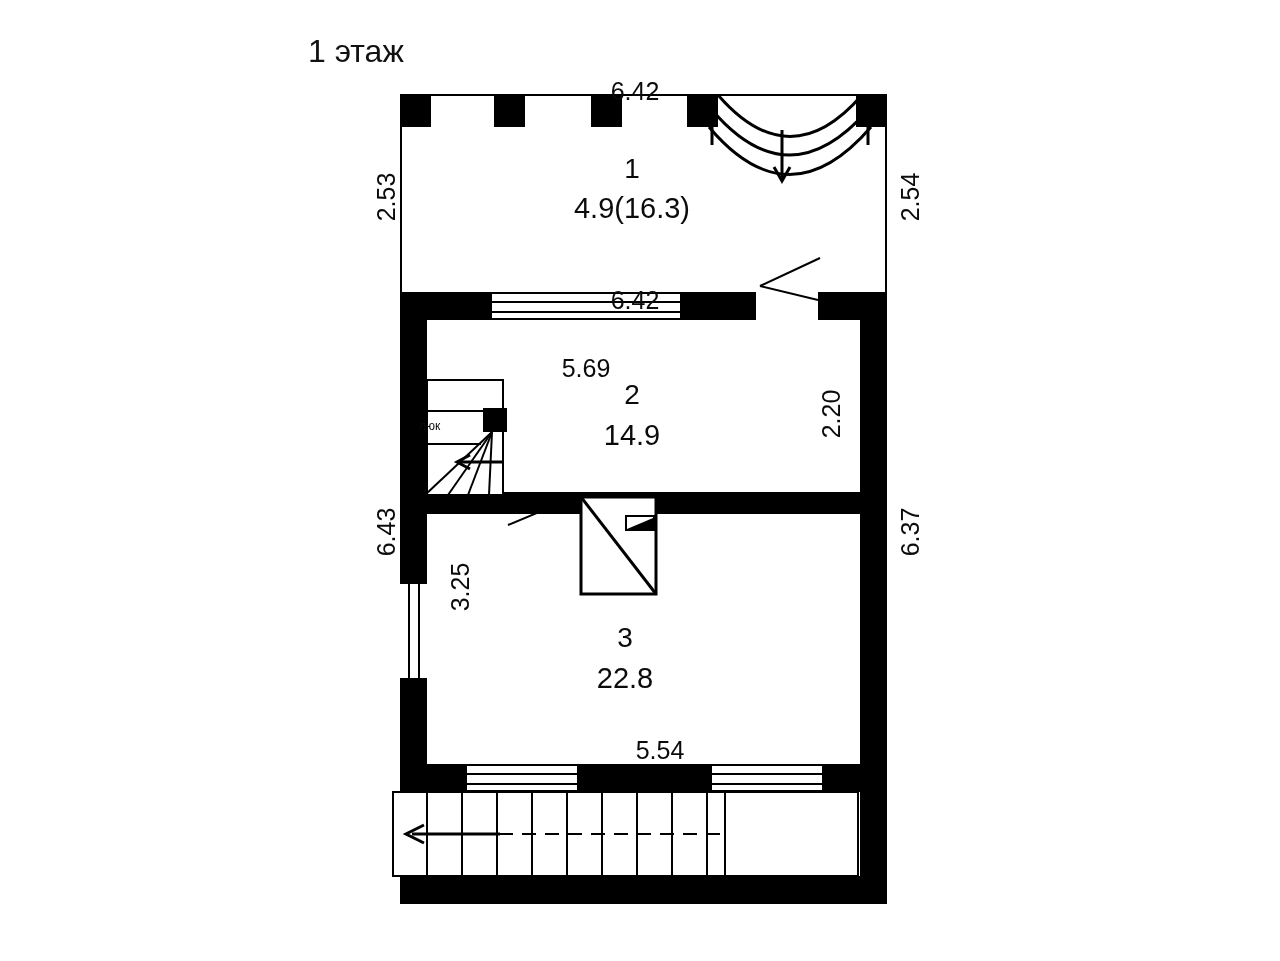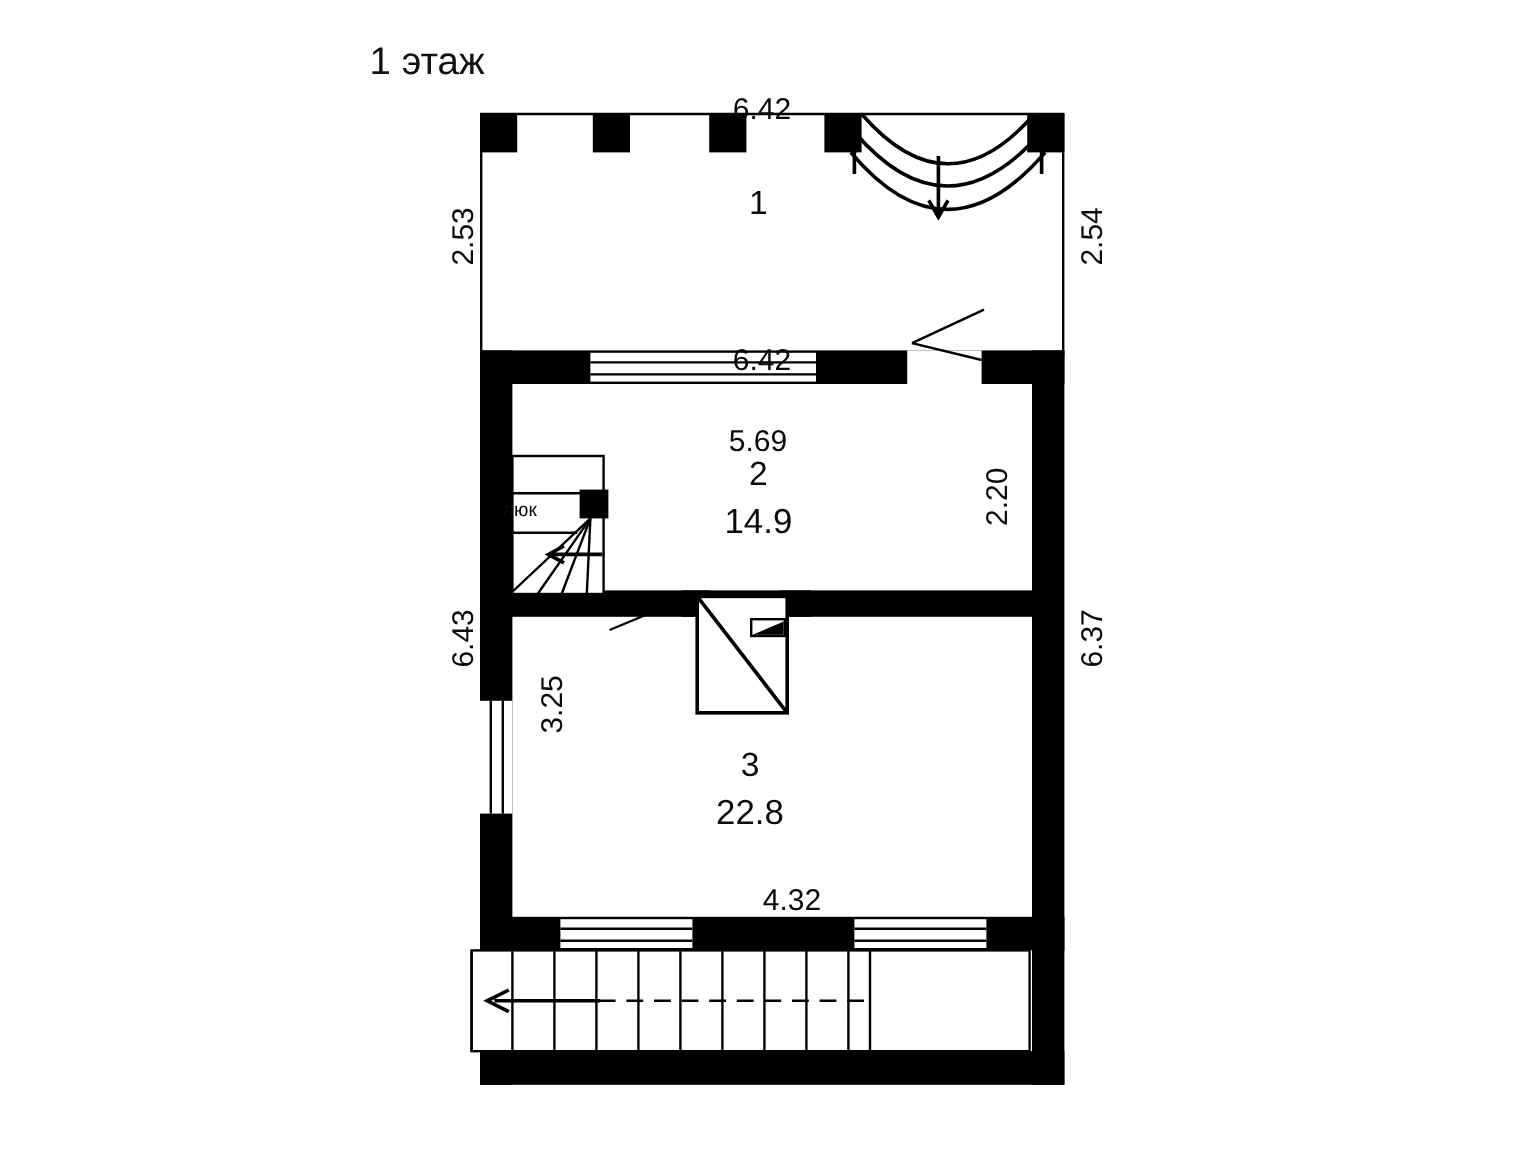--- a/index.html
+++ b/index.html
@@ -53,21 +53,21 @@
   }
   .room-num {
     font-size: 28px;
     line-height: 32px;
   }
   .room-area {
     font-size: 29px;
     line-height: 33px;
   }
   .hatch-label {
-    font-size: 16px;
+    font-size: 12px;
     line-height: 22px;
   }
   .ctr {
     text-align: center;
   }
 </style>
 </head>
 <body>
 
 <div id="page">
@@ -204,36 +204,37 @@
 
   </svg>
 
   <div class="dim-h ctr" style="left:565px; top:53px; width:140px;">6.42</div>
 
   <div class="dim-v ctr" style="left:316px; top:183px; width:140px;">2.53</div>
 
   <div class="dim-v ctr" style="left:840px; top:183px; width:140px;">2.54</div>
 
   <div class="room-num ctr" style="left:562px; top:153px; width:140px;">1</div>
+  <div class="room-area ctr" style="left:512px; top:192px; width:240px;">4.9(16.3)</div>
 
   <div class="dim-h ctr" style="left:565px; top:262px; width:140px;">6.42</div>
 
-  <div class="dim-h ctr" style="left:516px; top:330px; width:140px;text-align:right;">5.69</div>
+  <div class="dim-h ctr" style="left:516px; top:330px; width:140px;">5.69</div>
 
   <div class="room-num ctr" style="left:562px; top:379px; width:140px;">2</div>
   <div class="room-area ctr" style="left:562px; top:419px; width:140px;">14.9</div>
 
   <div class="dim-v ctr" style="left:761px; top:400px; width:140px;">2.20</div>
 
   <div class="hatch-label" style="left:419px; top:415px;">люк</div>
 
   <div class="dim-v ctr" style="left:316px; top:518px; width:140px;">6.43</div>
 
   <div class="dim-v ctr" style="left:840px; top:518px; width:140px;">6.37</div>
 
   <div class="dim-v ctr" style="left:390px; top:573px; width:140px;">3.25</div>
 
   <div class="room-num ctr" style="left:555px; top:622px; width:140px;">3</div>
   <div class="room-area ctr" style="left:555px; top:662px; width:140px;">22.8</div>
 
-  <div class="dim-h ctr" style="left:590px; top:712px; width:140px;">4.32</div>
+  <div class="dim-h ctr" style="left:590px; top:712px; width:140px;">5.54</div>
 
 </div>
 
 </body></html>

